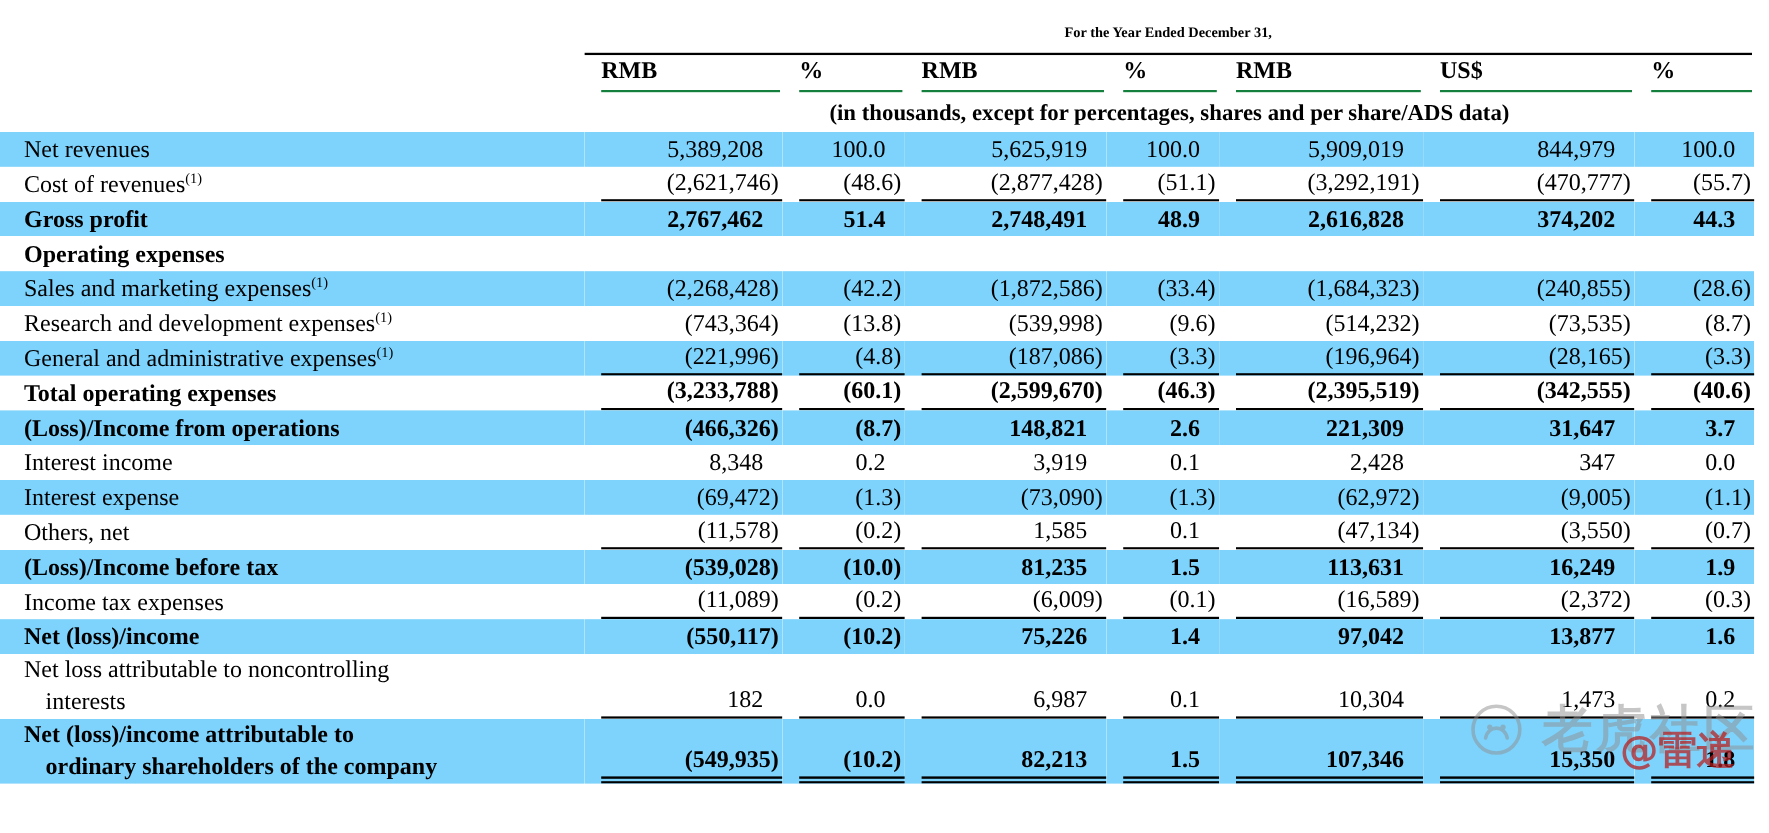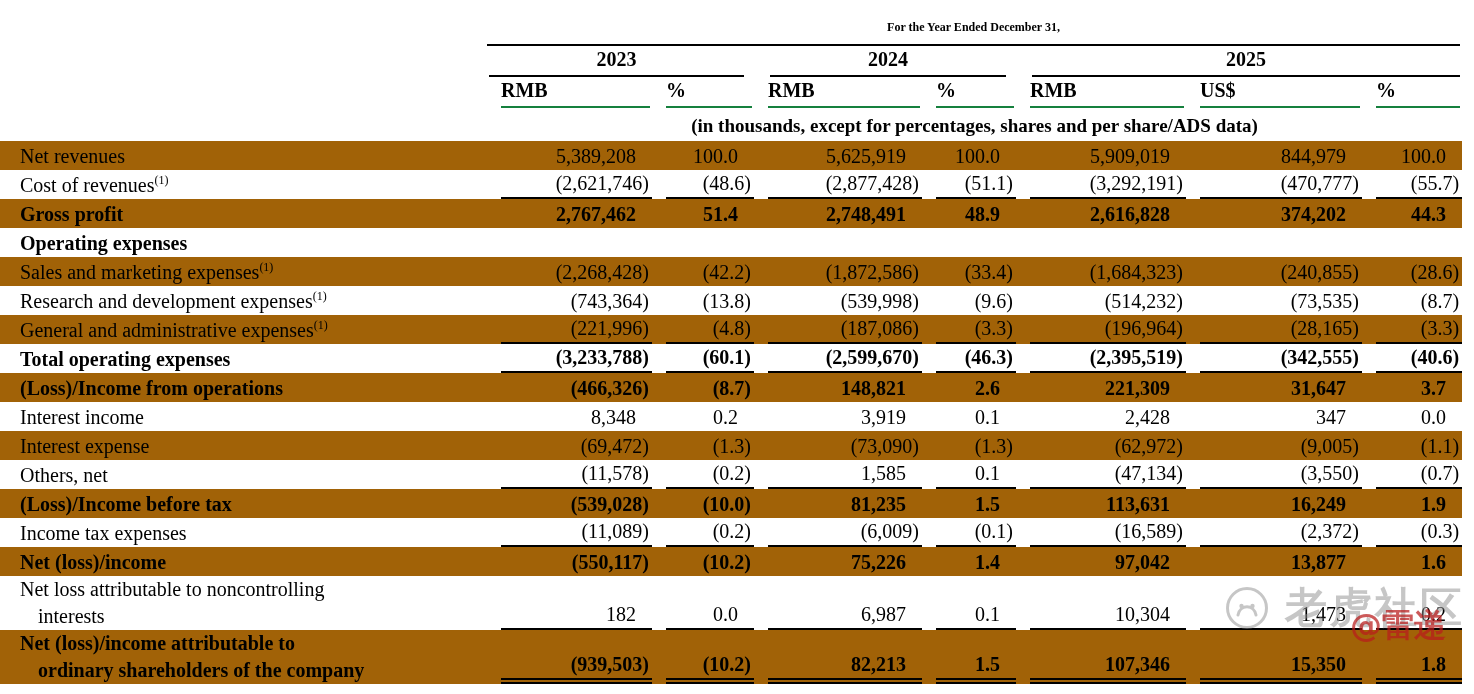--- a/index.html
+++ b/index.html
@@ -6,21 +6,21 @@
   html,body { width:1474px; height:694px; background:#fff; overflow:hidden; }
   body { position:relative; font-family:"Liberation Serif","DejaVu Serif",serif; color:#000; }
 
   table { border-collapse:collapse; table-layout:fixed; width:1462px; margin-top:14px; }
   td { vertical-align:bottom; font-size:20px; line-height:27px; overflow:hidden; }
 
   tr.hdr  { height:28px; }
   tr.note-row { height:29px;padding-left:36px; }
   tr.r    { height:29px; }
   tr.r.h2 { height:39px; }
-  tr.shaded { background:#a16207; }
+  tr.shaded { background:#7dd3fc; }
   tr.bold td { font-weight:bold; }
 
   .lbl        { padding-left:20px; }
   .lbl.indent { }
   .l2         { padding-left:18px; }
 
   .num { padding-left:14px; }
   .cw  { width:100%; text-align:right; }
   .v       { display:inline-block; padding-right:16px; }
   .v.paren { padding-right:3px; }
@@ -64,32 +64,20 @@
   </colgroup>
 
   <tbody>
       <tr class="hdr">
     <td class="lbl"></td>
     <td colspan="7">
       <div class="spanner">For the Year Ended December 31,</div>
     </td>
   </tr>
 
-  <tr class="hdr">
-    <td></td>
-    <td colspan="2">
-          <div class="yg first">2023</div>
-        </td>
-    <td colspan="2">
-          <div class="yg">2024</div>
-        </td>
-    <td colspan="3">
-          <div class="yg last">2025</div>
-        </td>
-  </tr>
 
   <tr class="hdr">
     <td></td>
     <td>
           <div class="sc">RMB</div>
         </td>
     <td>
           <div class="sc">%</div>
         </td>
     <td>
@@ -534,21 +522,21 @@
         <td class="num">
           <div class="cw rule-s"><span class="v">0.2</span></div>
         </td>
       </tr>
       <tr class="r shaded bold h2">
         <td class="lbl">
           <div>Net (loss)/income attributable to</div>
           <div class="l2">ordinary shareholders of the company</div>
         </td>
         <td class="num">
-          <div class="cw rule-d"><span class="v paren">(939,503)</span></div>
+          <div class="cw rule-d"><span class="v paren">(549,935)</span></div>
         </td>
         <td class="num">
           <div class="cw rule-d"><span class="v paren">(10.2)</span></div>
         </td>
         <td class="num">
           <div class="cw rule-d"><span class="v">82,213</span></div>
         </td>
         <td class="num">
           <div class="cw rule-d"><span class="v">1.5</span></div>
         </td>

